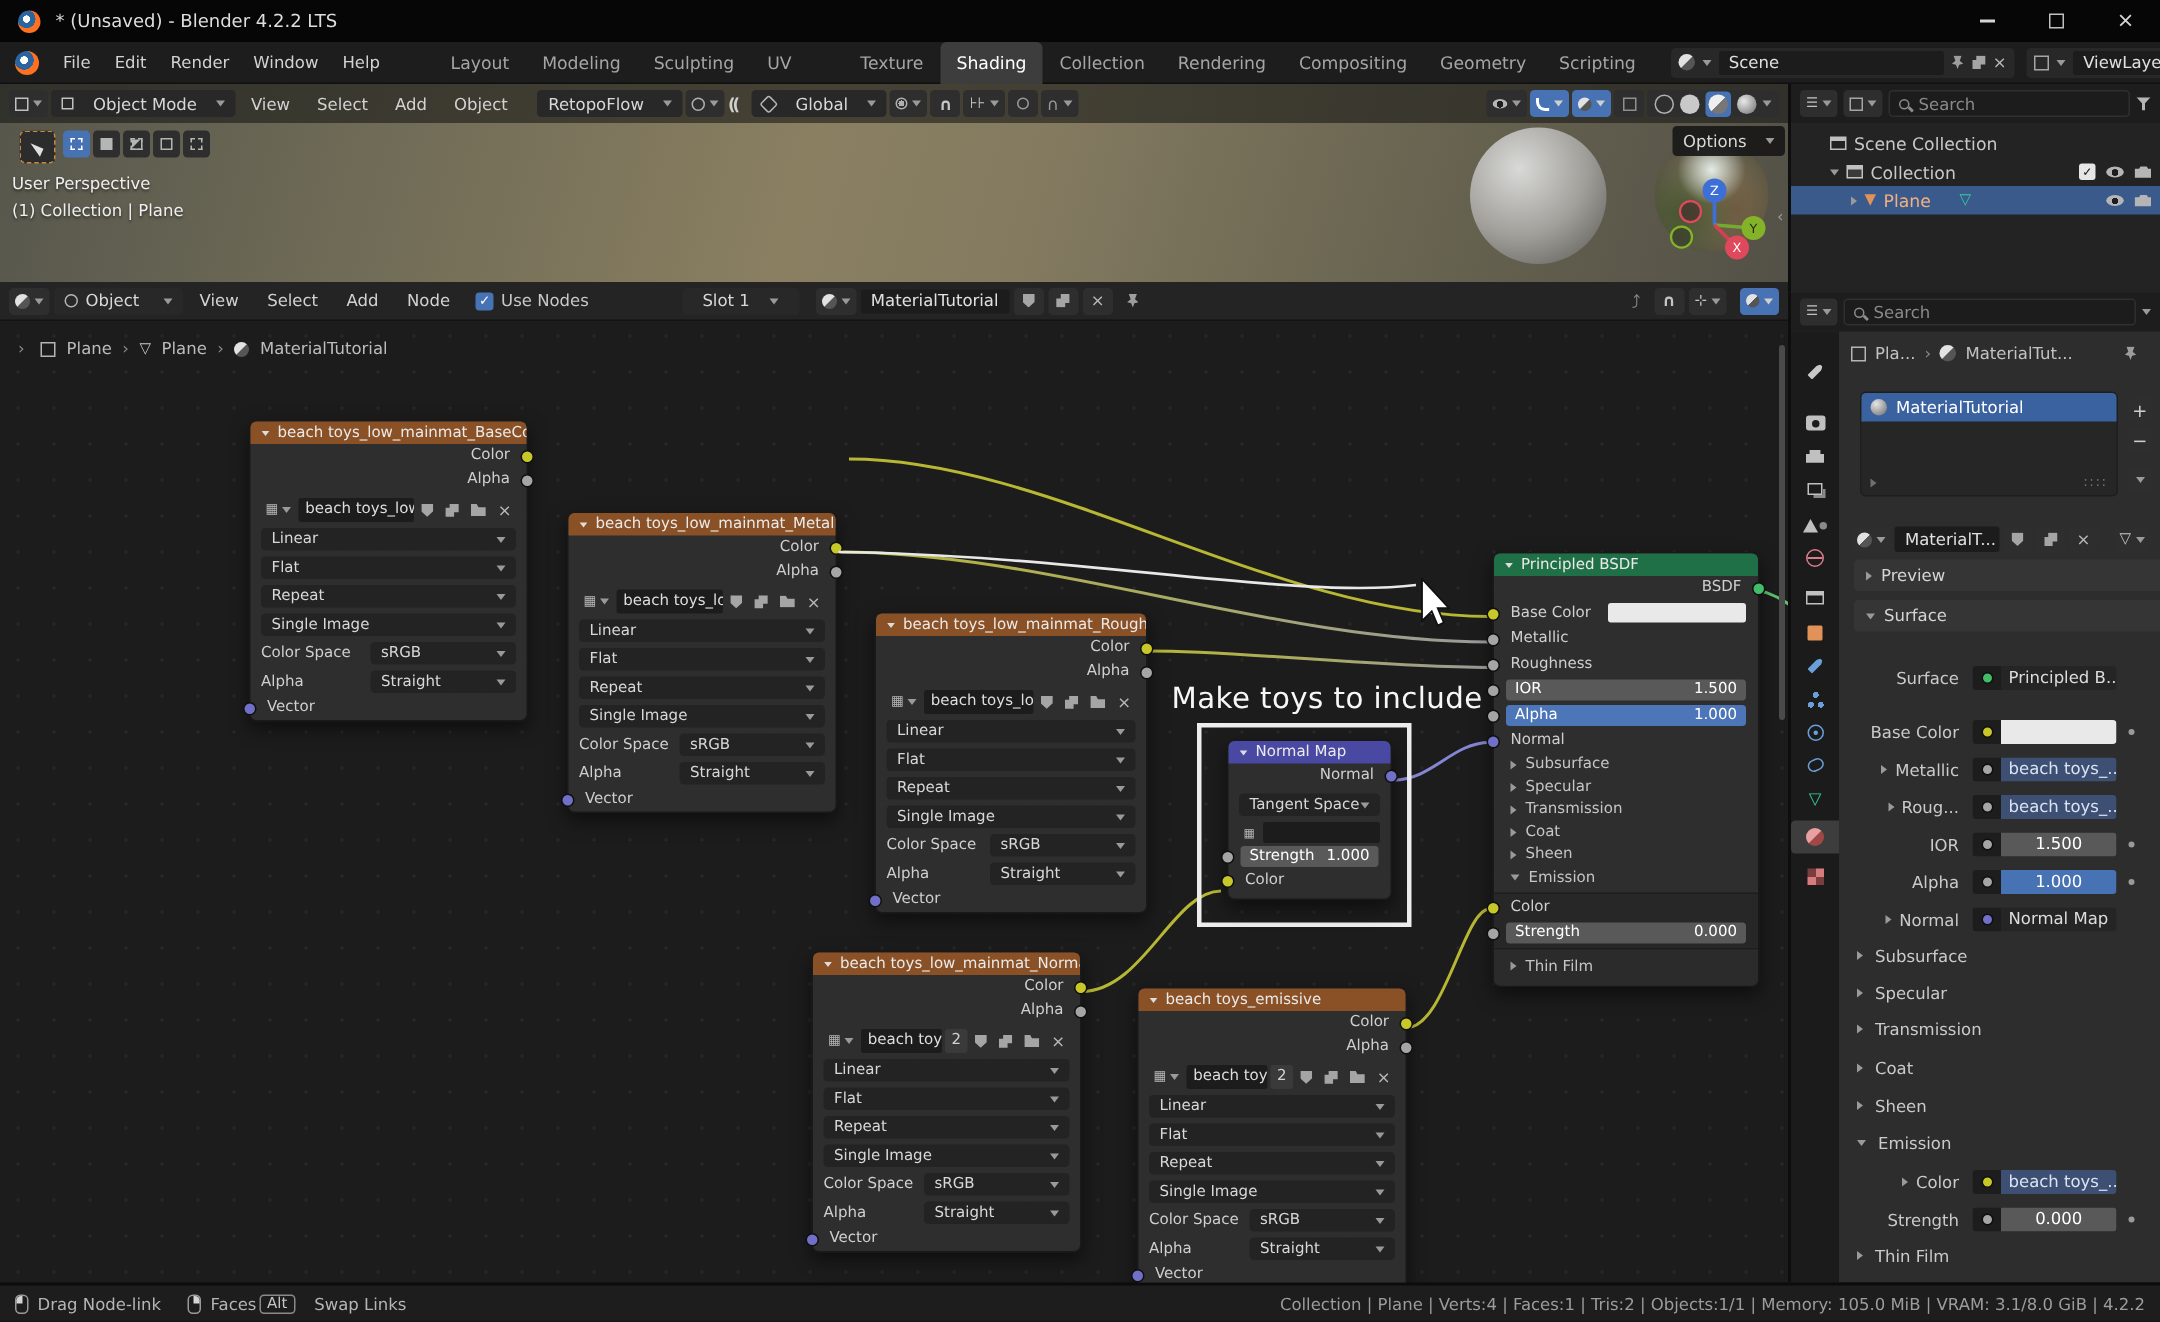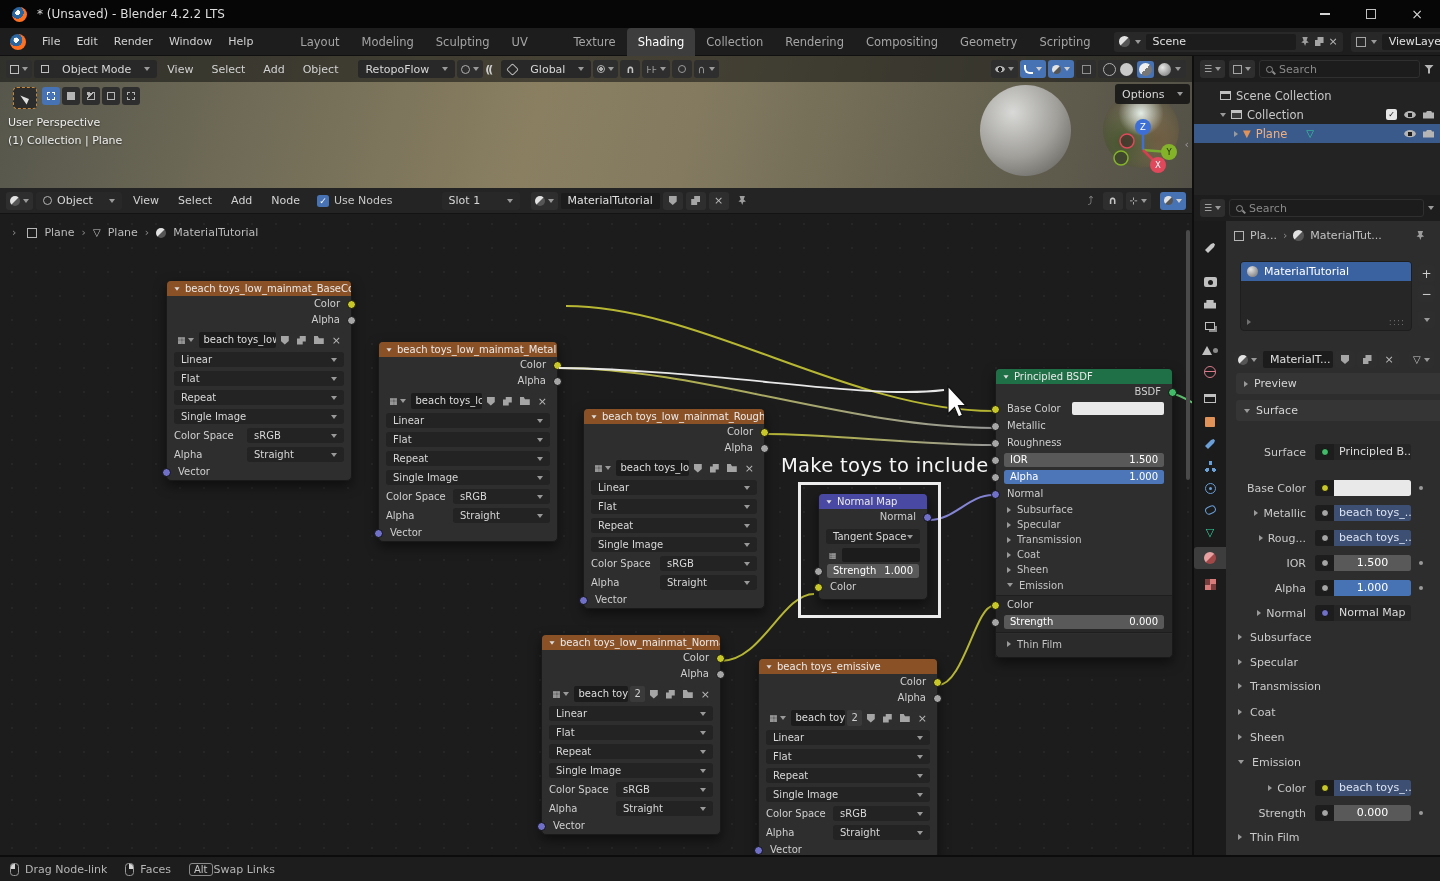--- a/index.html
+++ b/index.html
@@ -350,21 +350,21 @@
         <span class="tri-d"></span>
       </span>
     <span class="menu">View</span>
     <span class="menu">Select</span>
     <span class="menu">Add</span>
     <span class="menu">Node</span>
     <span class="row" style="gap:5px;margin-left:6px">
         <span class="cb">✓</span>
         <span>Use Nodes</span>
       </span>
-    <span class="pillbtn" style="margin-left:46px;min-width:78px;justify-content:space-between">
+    <span class="pillbtn" style="margin-left:59px;min-width:78px;justify-content:center">
         <span>Slot 1</span>
         <span class="tri-d"></span>
       </span>
     <span class="icbtn" style="margin-left:8px">
         <span class="sphere-ic" style="width:10px;height:10px"></span>
         <span class="tri-d"></span>
       </span>
     <span class="idname" style="min-width:96px">MaterialTutorial</span>
     <span class="icbtn">
         <span class="ic ic-shield"></span>
@@ -1074,17 +1074,18 @@
 
 <div class="statusbar">
   <span class="row" style="gap:6px">
     <span class="m-ico l"></span>
     <span>Drag Node-link</span>
   </span>
   <span class="row" style="gap:6px;margin-left:18px">
     <span class="m-ico r"></span>
     <span>Faces</span>
   </span>
-  <span class="row" style="gap:1px;margin-left:18px">
+  <span class="row" style="gap:13px;margin-left:2px">
     <span class="keycap">Alt</span>
     <span>Swap Links</span>
   </span>
+  <span class="stats">Collection | Plane | Verts:4 | Faces:1 | Tris:2 | Objects:1/1 | Memory: 105.0 MiB | VRAM: 3.1/8.0 GiB | 4.2.2</span>
 </div>
 
 </body></html>

